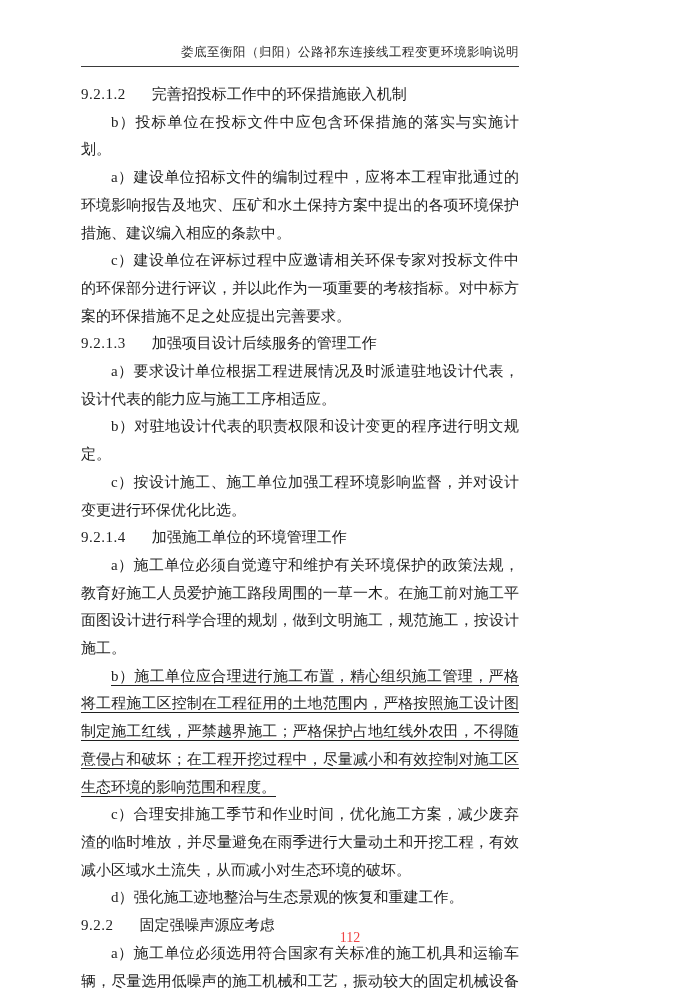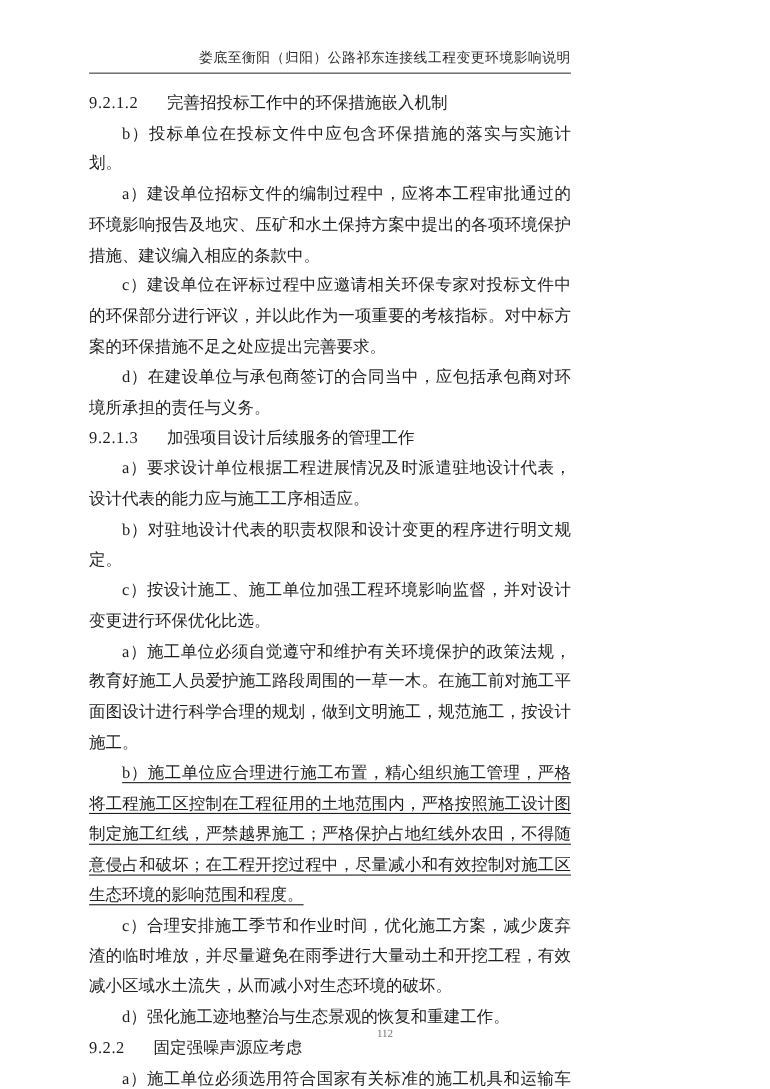--- a/index.html
+++ b/index.html
@@ -50,52 +50,54 @@
     text-decoration: underline;
     text-underline-offset: 4px;
     text-decoration-thickness: 1px;
   }
   .page-footer {
     position: absolute;
     bottom: 44px;
     left: 0;
     width: 700px;
     text-align: center;
-    font-size: 10px;
-    color: #737373;
+    font-size: 14px;
+    color: #ef4444;
   }
 </style>
 </head>
 <body>
 
 <div class="page">
 
   <div class="page-header">
     <span>娄底至衡阳（归阳）公路祁东连接线工程变更环境影响说明</span>
   </div>
 
   <div class="page-body">
 
     <div class="heading">
       <span class="hnum">9.2.1.2</span><span class="htitle">完善招投标工作中的环保措施嵌入机制</span>
     </div>
 
     <p class="para">b）投标单位在投标文件中应包含环保措施的落实与实施计划。</p>
     <p class="para">a）建设单位招标文件的编制过程中，应将本工程审批通过的环境影响报告及地灾、压矿和水土保持方案中提出的各项环境保护措施、建议编入相应的条款中。</p>
     <p class="para">c）建设单位在评标过程中应邀请相关环保专家对投标文件中的环保部分进行评议，并以此作为一项重要的考核指标。对中标方案的环保措施不足之处应提出完善要求。</p>
-    <p class="para">d）在建设单位与承包商签订的合同当中，应包括承包商对环境所承担的责任与义务。</p>
 
     <div class="heading">
       <span class="hnum">9.2.1.3</span><span class="htitle">加强项目设计后续服务的管理工作</span>
     </div>
 
     <p class="para">a）要求设计单位根据工程进展情况及时派遣驻地设计代表，设计代表的能力应与施工工序相适应。</p>
     <p class="para">b）对驻地设计代表的职责权限和设计变更的程序进行明文规定。</p>
     <p class="para">c）按设计施工、施工单位加强工程环境影响监督，并对设计变更进行环保优化比选。</p>
 
+    <div class="heading">
+      <span class="hnum">9.2.1.4</span><span class="htitle">加强施工单位的环境管理工作</span>
+    </div>
 
     <p class="para">a）施工单位必须自觉遵守和维护有关环境保护的政策法规，教育好施工人员爱护施工路段周围的一草一木。在施工前对施工平面图设计进行科学合理的规划，做到文明施工，规范施工，按设计施工。</p>
     <p class="para underlined">b）施工单位应合理进行施工布置，精心组织施工管理，严格将工程施工区控制在工程征用的土地范围内，严格按照施工设计图制定施工红线，严禁越界施工；严格保护占地红线外农田，不得随意侵占和破坏；在工程开挖过程中，尽量减小和有效控制对施工区生态环境的影响范围和程度。</p>
     <p class="para">c）合理安排施工季节和作业时间，优化施工方案，减少废弃渣的临时堆放，并尽量避免在雨季进行大量动土和开挖工程，有效减小区域水土流失，从而减小对生态环境的破坏。</p>
     <p class="para">d）强化施工迹地整治与生态景观的恢复和重建工作。</p>
 
     <div class="heading">
       <span class="hnum">9.2.2</span><span class="htitle">固定强噪声源应考虑</span>
     </div>
 

